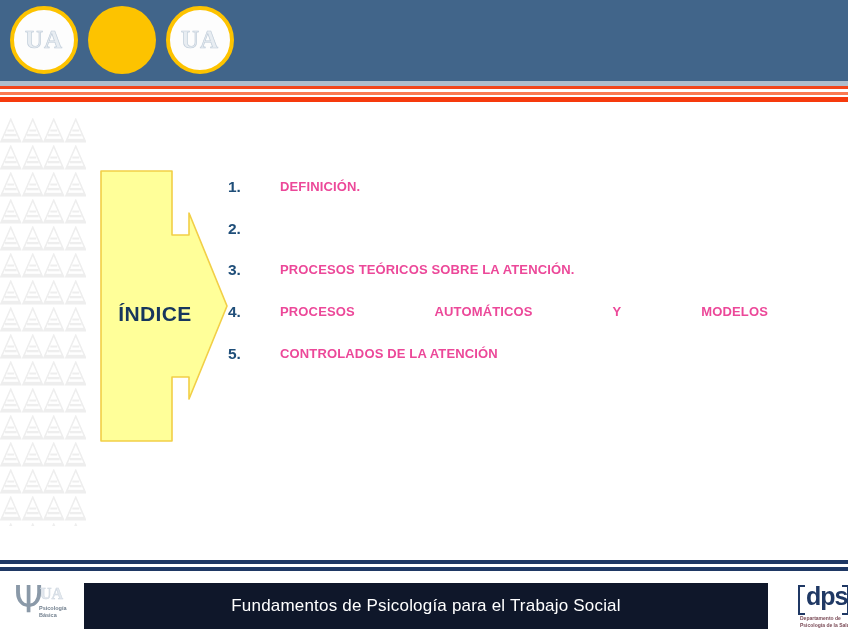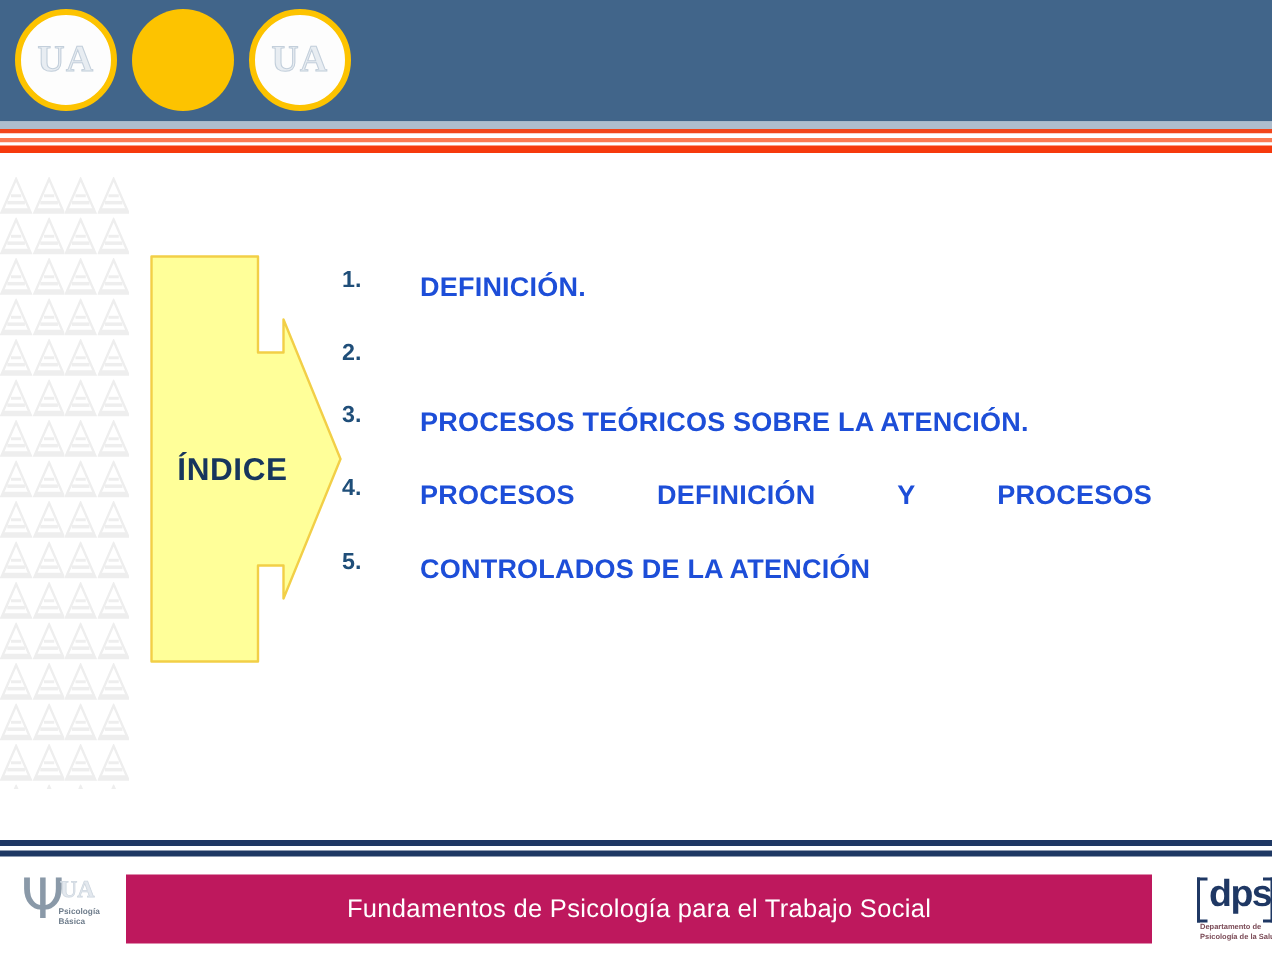--- a/index.html
+++ b/index.html
@@ -128,22 +128,22 @@
     margin-bottom: 23px;
   }
   .list-num {
     width: 52px;
     flex: 0 0 52px;
     color: #1f4e79;
     font-size: 15.5px;
     font-weight: bold;
   }
   .list-text {
-    color: #1d4ed8;
-    font-size: 18px;
+    color: #ec4899;
+    font-size: 13px;
     font-weight: bold;
     letter-spacing: 0.15px;
     line-height: 1.45;
   }
   .list-text.justify {
     text-align: justify;
     width: 488px;
   }
   .list-text.justify > span { display: block; }
   .list-text.justify .ln1 {
@@ -155,21 +155,21 @@
   .f1 { position: absolute; left: 0; top: 560px; width: 848px; height: 4px; background: #1f3864; }
   .f2 { position: absolute; left: 0; top: 564px; width: 848px; height: 3px; background: #ffffff; }
   .f3 { position: absolute; left: 0; top: 567px; width: 848px; height: 4px; background: #1f3864; }
 
   
   .footer-bar {
     position: absolute;
     left: 84px; top: 583px;
     width: 684px;
     height: 46px;
-    background: #be185d;
+    background: #0f172a;
     display: flex;
     align-items: center;
     justify-content: center;
   }
   .footer-text {
     color: #ffffff;
     font-size: 17px;
     letter-spacing: 0.2px;
     font-weight: normal;
   }
@@ -798,21 +798,21 @@
   </div>
 
   <div class="list-item">
     <div class="list-num">3.</div>
     <div class="list-text">PROCESOS TEÓRICOS SOBRE LA ATENCIÓN.</div>
   </div>
 
   <div class="list-item">
     <div class="list-num">4.</div>
     <div class="list-text justify">
-      <span class="ln1">PROCESOS DEFINICIÓN Y PROCESOS</span>
+      <span class="ln1">PROCESOS AUTOMÁTICOS Y MODELOS</span>
     </div>
   </div>
 
   <div class="list-item">
     <div class="list-num">5.</div>
     <div class="list-text">CONTROLADOS DE LA ATENCIÓN</div>
   </div>
 
 </div>
 

